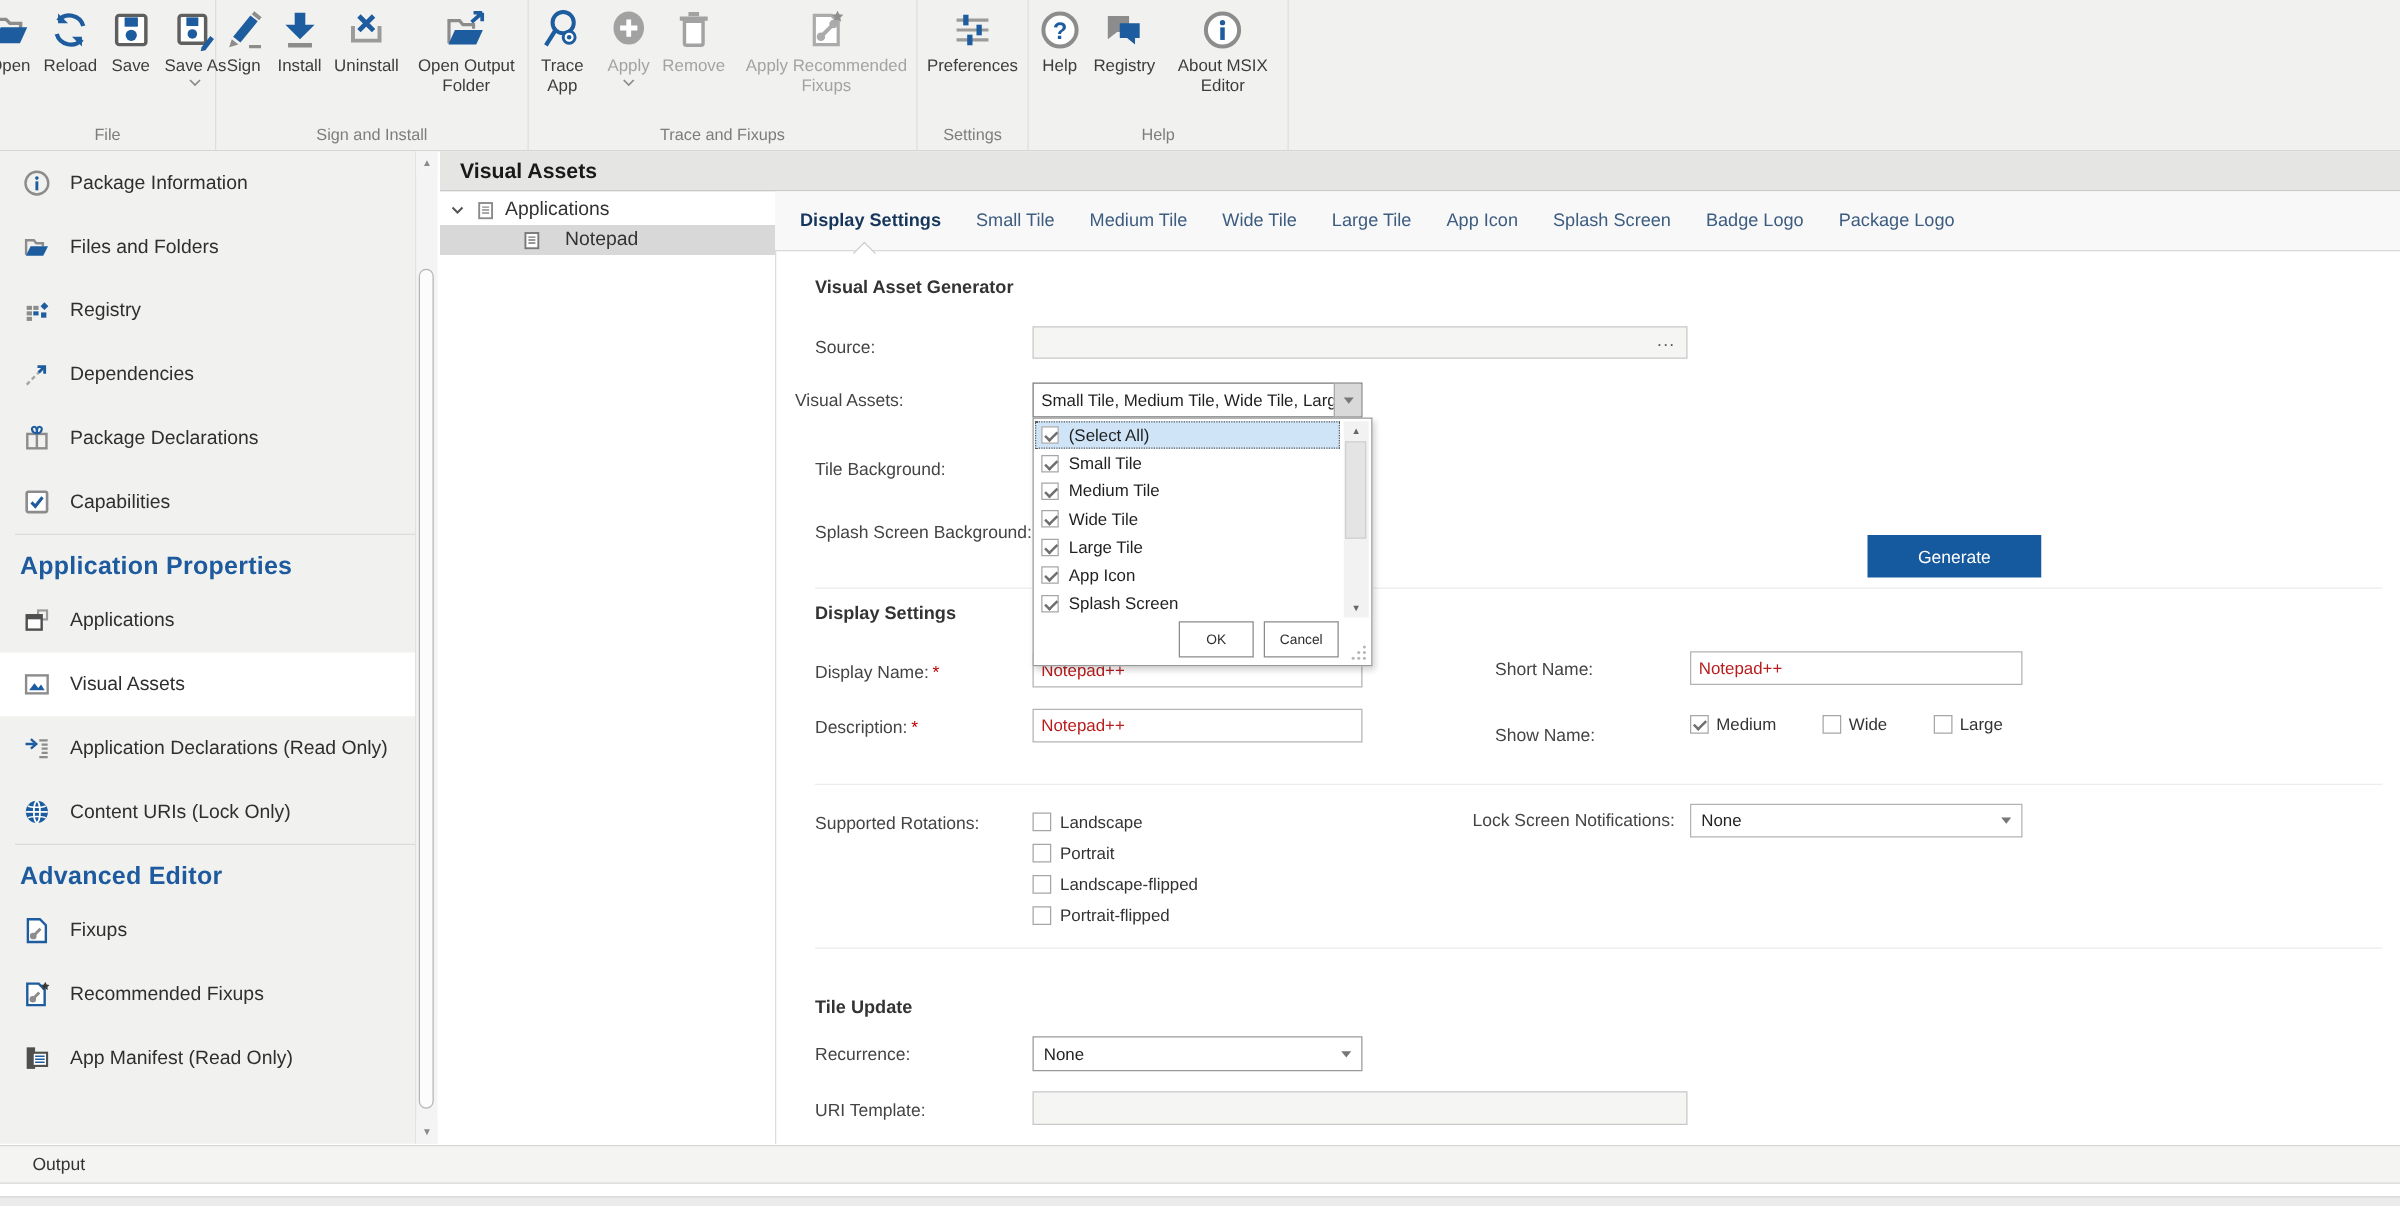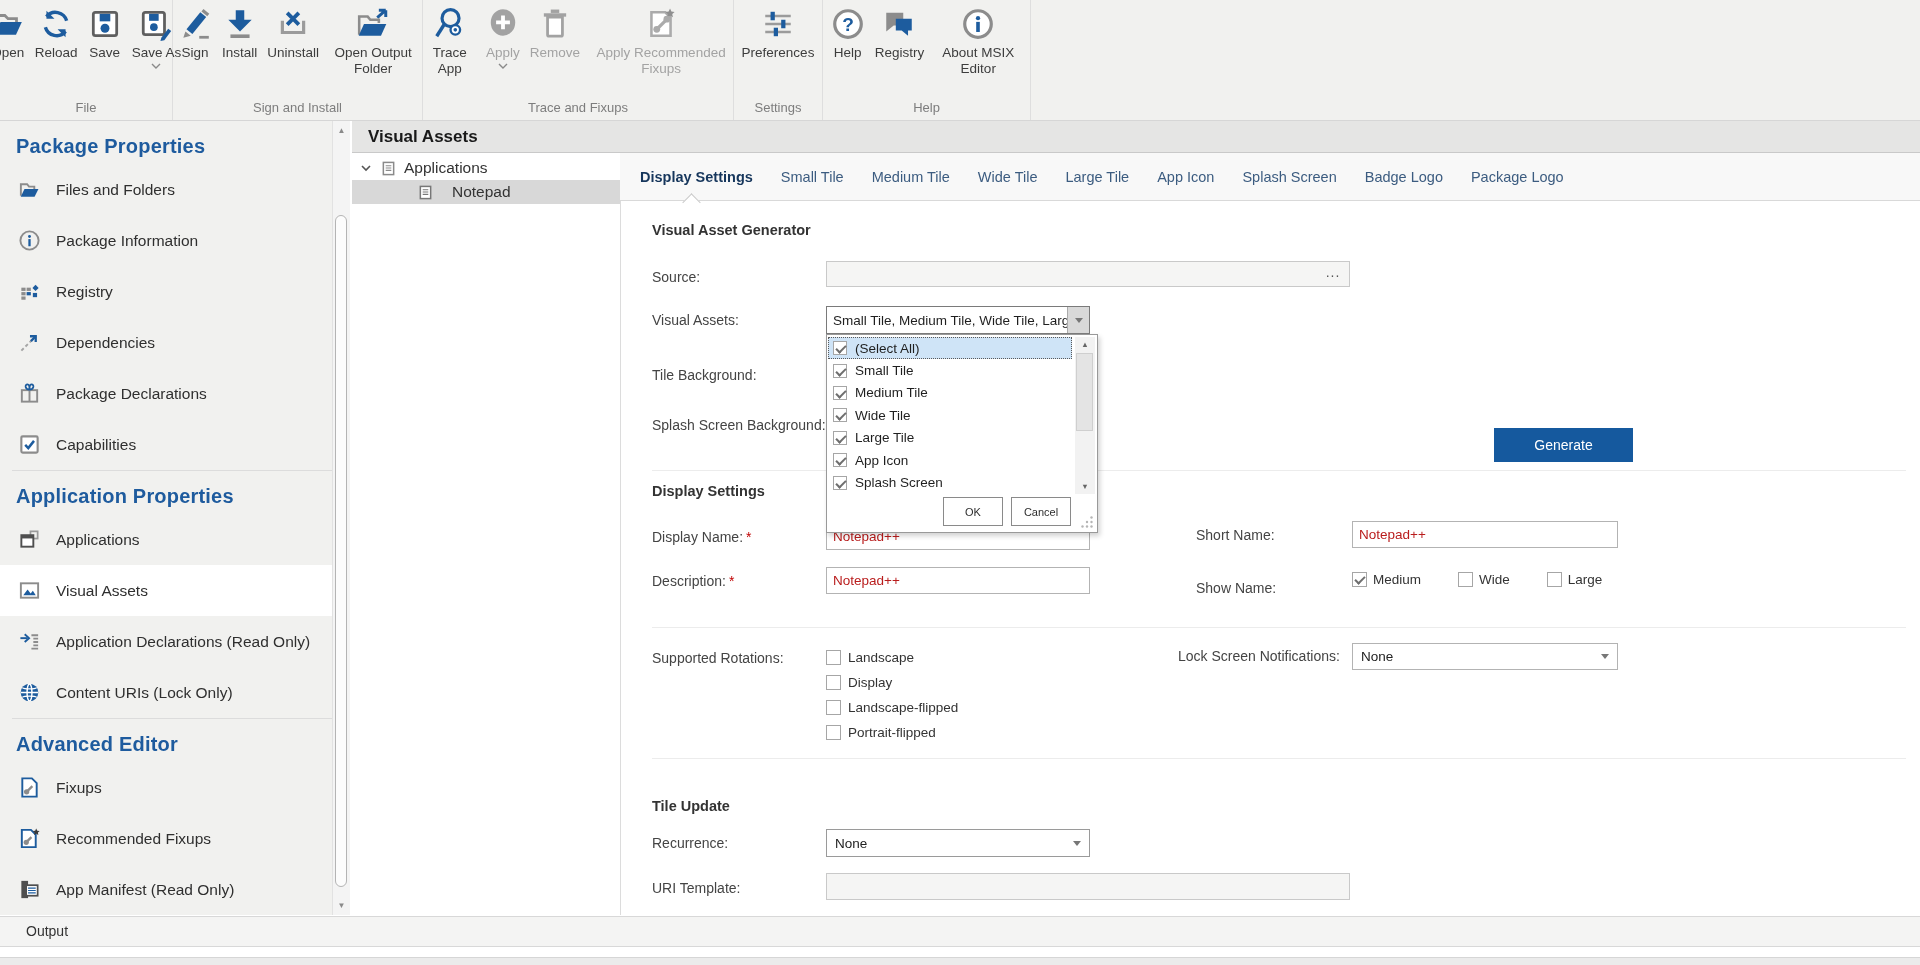--- a/index.html
+++ b/index.html
@@ -332,41 +332,40 @@
 
           </div>
       </div>
       <div class="rgroup-label">Help</div>
     </div>
   </div>
 
 <div class="sidebar">
 
 <div class="ssec">
-      <div class="sheading">Package Properties</div>
       <div>
 
       <div class="sitem">
-            <span class="sicon icon">
-            <svg viewBox="0 0 24 24">
-              <path d="M3 18.5 V6.5 h6.5 l2 2.5 h5.5 v2.5" fill="none" stroke="#8c8c8c" stroke-width="2"></path>
-              <path d="M2.8 19.5 L6.8 11.5 h14.5 l-4 8 z" fill="#1d5c9e"></path>
-            </svg>
-          </span>
-            <span class="slabel">Files and Folders</span>
-          </div>
-        <div class="sitem">
             <span class="sicon icon">
             <svg viewBox="0 0 24 24">
               <circle cx="12" cy="12" r="9.5" fill="none" stroke="#8c8c8c" stroke-width="2"></circle>
               <circle cx="12" cy="7.8" r="1.5" fill="#1d5c9e"></circle>
               <rect x="10.8" y="10.5" width="2.4" height="7.5" fill="#1d5c9e"></rect>
             </svg>
           </span>
             <span class="slabel">Package Information</span>
+          </div>
+        <div class="sitem">
+            <span class="sicon icon">
+            <svg viewBox="0 0 24 24">
+              <path d="M3 18.5 V6.5 h6.5 l2 2.5 h5.5 v2.5" fill="none" stroke="#8c8c8c" stroke-width="2"></path>
+              <path d="M2.8 19.5 L6.8 11.5 h14.5 l-4 8 z" fill="#1d5c9e"></path>
+            </svg>
+          </span>
+            <span class="slabel">Files and Folders</span>
           </div>
         <div class="sitem">
             <span class="sicon icon">
             <svg viewBox="0 0 24 24">
               <rect x="3.5" y="8" width="4.4" height="3.4" fill="#8c8c8c"></rect>
               <rect x="9" y="8" width="4.4" height="3.4" fill="#8c8c8c"></rect>
               <rect x="3.5" y="12.6" width="4.4" height="3.4" fill="#8c8c8c"></rect>
               <rect x="9" y="12.6" width="4.4" height="3.4" fill="#1d5c9e"></rect>
               <rect x="3.5" y="17.2" width="4.4" height="3.4" fill="#8c8c8c"></rect>
               <rect x="16" y="6" width="4.6" height="4.6" fill="#1d5c9e" transform="rotate(45 18.3 8.3)"></rect>
@@ -537,21 +536,21 @@
     <div class="tab">Package Logo</div>
   </div>
 <div class="notch"></div>
 
 <div class="fhead" style="left:652px;top:222px">Visual Asset Generator</div>
 
 <div class="flabel" style="left:652px;top:269px">Source:</div>
 <input class="tfield dis" style="left: 826px; top: 261px; width: 524px; height: 26px;" readonly="">
 <span class="browse" style="left:1322px;top:263px">...</span>
 
-<div class="flabel" style="left:652px;top:312px">Visual Assets:</div>
+<div class="flabel" style="left:636px;top:312px">Visual Assets:</div>
 <div class="combo">
   <div class="combo-text">Small Tile, Medium Tile, Wide Tile, Larg...</div>
   <div class="combo-btn">
       <span class="caret"></span>
     </div>
 </div>
 
 <div class="flabel" style="left:652px;top:367px">Tile Background:</div>
 <div class="flabel" style="left:652px;top:417px">Splash Screen Background:</div>
 
@@ -590,21 +589,21 @@
 
 <div class="flabel" style="left:652px;top:650px">Supported Rotations:</div>
 <div class="rot-list">
 
 <div class="rot-row">
       <span class="cb"></span>
       <span>Landscape</span>
     </div>
     <div class="rot-row">
       <span class="cb"></span>
-      <span>Display</span>
+      <span>Portrait</span>
     </div>
     <div class="rot-row">
       <span class="cb"></span>
       <span>Landscape-flipped</span>
     </div>
     <div class="rot-row">
       <span class="cb"></span>
       <span>Portrait-flipped</span>
     </div>
   </div>

